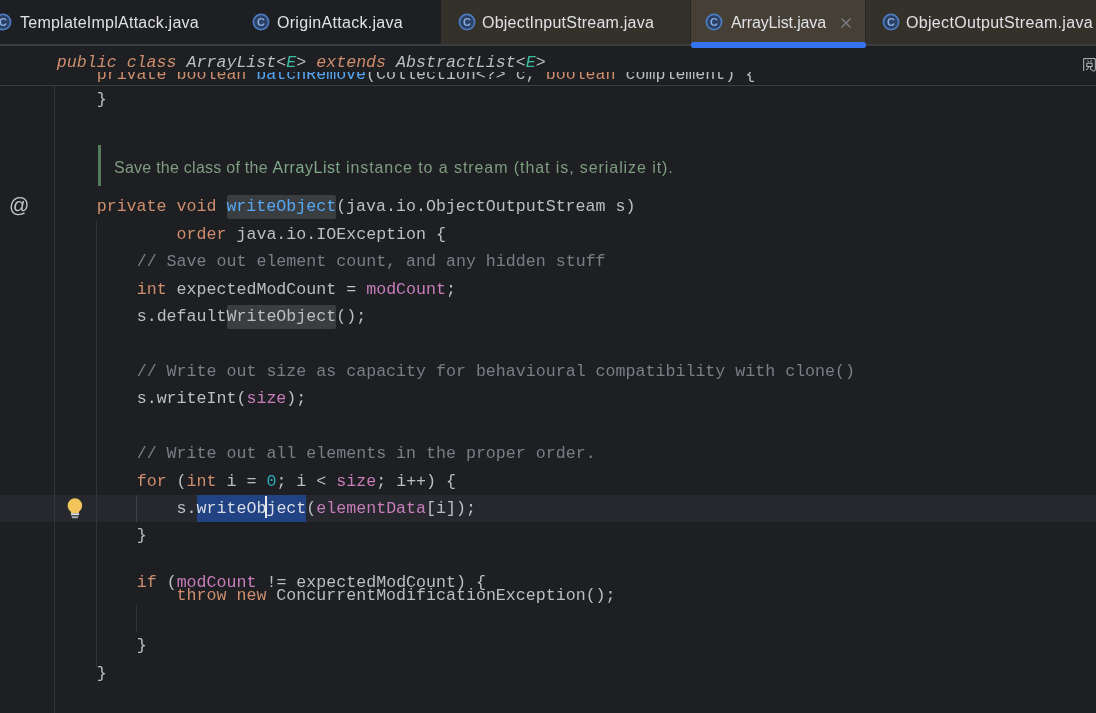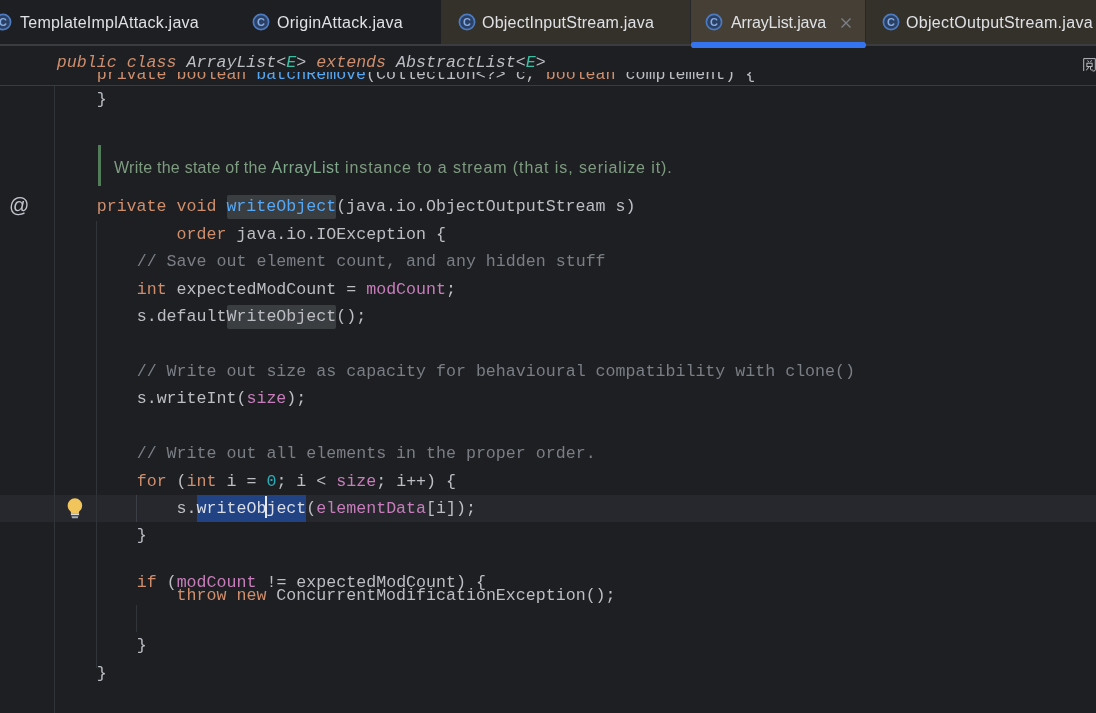--- a/index.html
+++ b/index.html
@@ -98,21 +98,21 @@
 <svg class="abs" style="left:66px;top:497px;" width="18" height="23" viewBox="0 0 18 23">
   <path d="M8.9 1.3 a7.3 7.3 0 0 1 7.3 7.3 q0 3.2 -2.3 5.2 q-1.1 0.9 -1.1 2.2 h-7.8 q0 -1.3 -1.1 -2.2 q-2.3 -2 -2.3 -5.2 a7.3 7.3 0 0 1 7.3 -7.3 z" fill="#f2c55c"></path>
   <rect x="4.9" y="16.2" width="8.2" height="2" fill="#dadde2"></rect>
   <path d="M5.4 19.3 h7 l-0.7 1.9 h-5.6 z" fill="#a9adb3"></path>
 </svg>
 
 <div class="code" style="left:96.7px;top:85.5px;">}</div>
 
 <div class="abs" style="left:97.5px;top:145px;width:3px;height:41px;background:#527c5a;"></div>
 <div class="abs" style="left:114px;top:168px;height:0;">
-  <div style="position:absolute;top:-9px;left:0;white-space:pre;font-family:'Liberation Sans',sans-serif;font-size:16px;color:#7e9c80;"><span style="letter-spacing:0.25px;">Write the state of the </span><span style="letter-spacing:0.55px;color:#7fa98a;">ArrayList</span><span style="letter-spacing:0.92px;"> instance to a stream (that is, serialize it).</span></div>
+  <div style="position:absolute;top:-9px;left:0;white-space:pre;font-family:'Liberation Sans',sans-serif;font-size:16px;color:#7e9c80;"><span style="letter-spacing:0.25px;">Save the class of the </span><span style="letter-spacing:0.55px;color:#7fa98a;">ArrayList</span><span style="letter-spacing:0.92px;"> instance to a stream (that is, serialize it).</span></div>
 </div>
 <div class="code" style="left:96.7px;top:193.4px;"><span class="kw">private void </span><span class="mth">writeObject</span>(java.io.ObjectOutputStream s)</div>
 <div class="code" style="left:176.6px;top:220.8px;"><span class="kw">order</span> java.io.IOException {</div>
 <div class="code" style="left:136.7px;top:248.2px;"><span class="cm">// Save out element count, and any hidden stuff</span></div>
 <div class="code" style="left:136.7px;top:275.6px;"><span class="kw">int</span> expectedModCount = <span class="fld">modCount</span>;</div>
 <div class="code" style="left:136.7px;top:303.1px;">s.defaultWriteObject();</div>
 <div class="code" style="left:136.7px;top:357.9px;"><span class="cm">// Write out size as capacity for behavioural compatibility with clone()</span></div>
 <div class="code" style="left:136.7px;top:385.3px;">s.writeInt(<span class="fld">size</span>);</div>
 <div class="code" style="left:136.7px;top:440.1px;"><span class="cm">// Write out all elements in the proper order.</span></div>
 <div class="code" style="left:136.7px;top:467.5px;"><span class="kw">for</span> (<span class="kw">int</span> i = <span class="num">0</span>; i &lt; <span class="fld">size</span>; i++) {</div>

